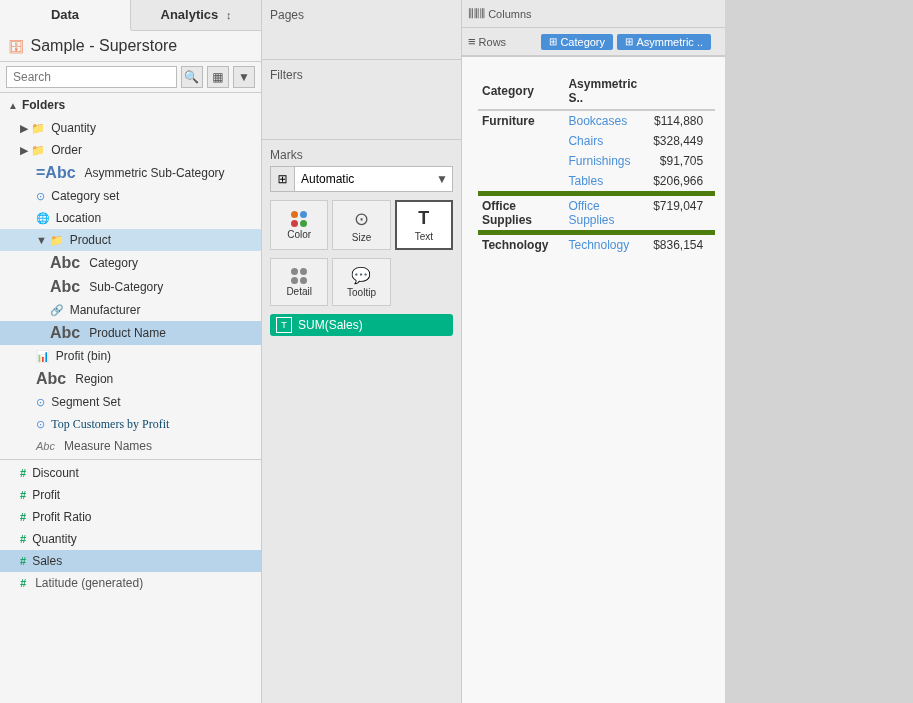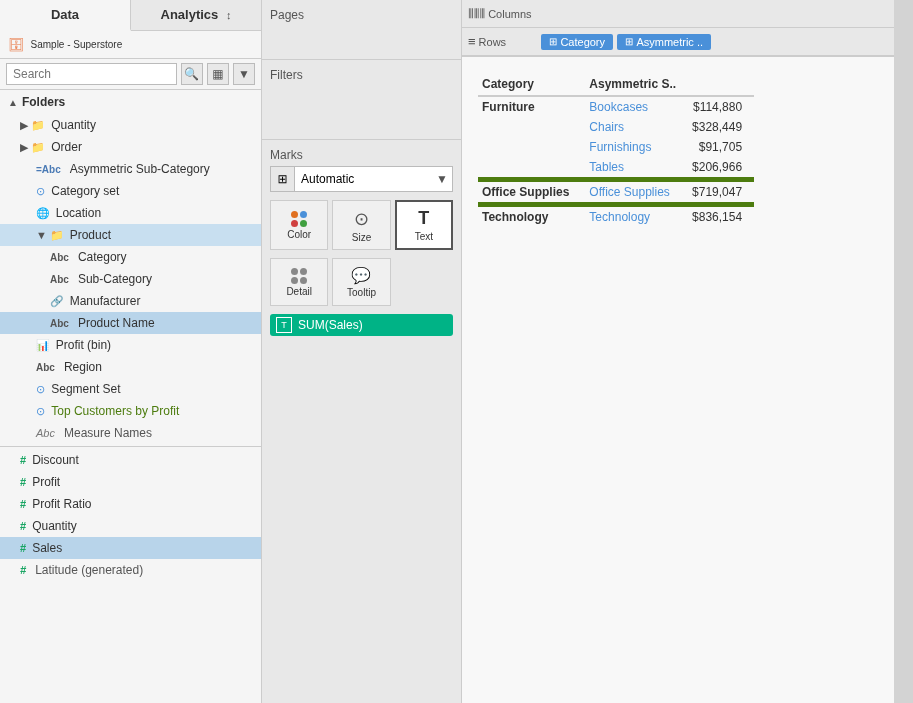--- a/index.html
+++ b/index.html
@@ -1,36 +1,36 @@
 <!DOCTYPE html>
 <html><head>
   <meta charset="utf-8">
   <style>
     * { box-sizing: border-box; margin: 0; padding: 0; }
     body { font-family: 'Segoe UI', Arial, sans-serif; font-size: 12px; background: #d3d3d3; width: 913px; height: 703px; overflow: hidden; }
 
-    .app-container { display: flex; flex-direction: column; width: 894px; height: 703px; }
+    .app-container { display: flex; flex-direction: column; width: 725px; height: 703px; }
 
     
     .main-area { display: flex; flex: 1; overflow: hidden; }
 
     
     .left-panel { width: 262px; background: #f5f5f5; border-right: 1px solid #ccc; display: flex; flex-direction: column; flex-shrink: 0; }
 
     
     .left-tabs { display: flex; border-bottom: 1px solid #ccc; background: #e8e8e8; }
     .left-tab { flex: 1; padding: 7px 10px; text-align: center; font-size: 13px; font-weight: 600; cursor: pointer; color: #333; border-right: 1px solid #ccc; }
     .left-tab:last-child { border-right: none; }
     .left-tab.active { background: #f5f5f5; border-bottom: 2px solid #f5f5f5; margin-bottom: -1px; }
     .left-tab .analytics-arrows { color: #555; font-size: 11px; margin-left: 4px; }
 
     
     .data-source { display: flex; align-items: center; padding: 6px 8px; border-bottom: 1px solid #ccc; background: #f5f5f5; }
     .data-source-icon { color: #e8703a; margin-right: 6px; font-size: 13px; }
-    .data-source-name { font-size: 10px; color: #333; }
+    .data-source-name { font-size: 16px; color: #333; }
 
     
     .search-bar { display: flex; align-items: center; padding: 4px 6px; border-bottom: 1px solid #ccc; background: #f5f5f5; gap: 4px; }
     .search-input { flex: 1; height: 22px; border: 1px solid #bbb; padding: 2px 6px; font-size: 12px; background: #fff; }
     .search-icon-btn { width: 22px; height: 22px; border: 1px solid #bbb; background: #e8e8e8; display: flex; align-items: center; justify-content: center; cursor: pointer; color: #555; }
     .grid-icon-btn { width: 22px; height: 22px; border: 1px solid #bbb; background: #e8e8e8; display: flex; align-items: center; justify-content: center; cursor: pointer; color: #555; }
     .dropdown-btn { width: 22px; height: 22px; border: 1px solid #bbb; background: #e8e8e8; display: flex; align-items: center; justify-content: center; cursor: pointer; color: #555; }
 
     
     .field-list { flex: 1; overflow-y: auto; background: #f5f5f5; }
@@ -38,28 +38,28 @@
     .folder-caret { margin-right: 4px; font-size: 10px; color: #555; }
 
     .field-item { display: flex; align-items: center; padding: 3px 8px 3px 20px; cursor: pointer; color: #333; font-size: 12px; min-height: 22px; }
     .field-item.highlighted { background: #c8dff0; }
     .field-item.active-selected { background: #b8d4ea; }
 
     .field-icon { margin-right: 6px; font-size: 11px; flex-shrink: 0; }
     .field-icon.meas { color: #19a563; }
     .field-icon.set { color: #4a90d9; }
     .field-icon.geo { color: #4a90d9; }
-    .field-icon.abc { color: #555; font-size: 10px; font-style: normal; font-weight: bold; }
+    .field-icon.abc { color: #555; font-size: 16px; font-style: normal; font-weight: bold; }
     .field-icon.hash { color: #19a563; font-weight: bold; }
     .field-icon.italic-abc { color: #777; font-style: italic; font-size: 10px; }
     .field-icon.italic-hash { color: #19a563; font-style: italic; }
 
     .field-name { font-size: 12px; }
     .field-name.italic { color: #555; }
-    .field-name.link { color: #4d7c0f; }
+    .field-name.link { color: #0c4a6e; font-family: Liberation Serif, serif; }
 
     .sub-item { padding-left: 36px; }
 
     
     .middle-panel { width: 200px; background: #e8e8e8; border-right: 1px solid #ccc; display: flex; flex-direction: column; flex-shrink: 0; }
     .panel-label { font-size: 12px; color: #555; margin-bottom: 4px; font-weight: 500; }
 
     
     .pages-section { border-bottom: 1px solid #ccc; min-height: 60px; padding: 8px; }
 

